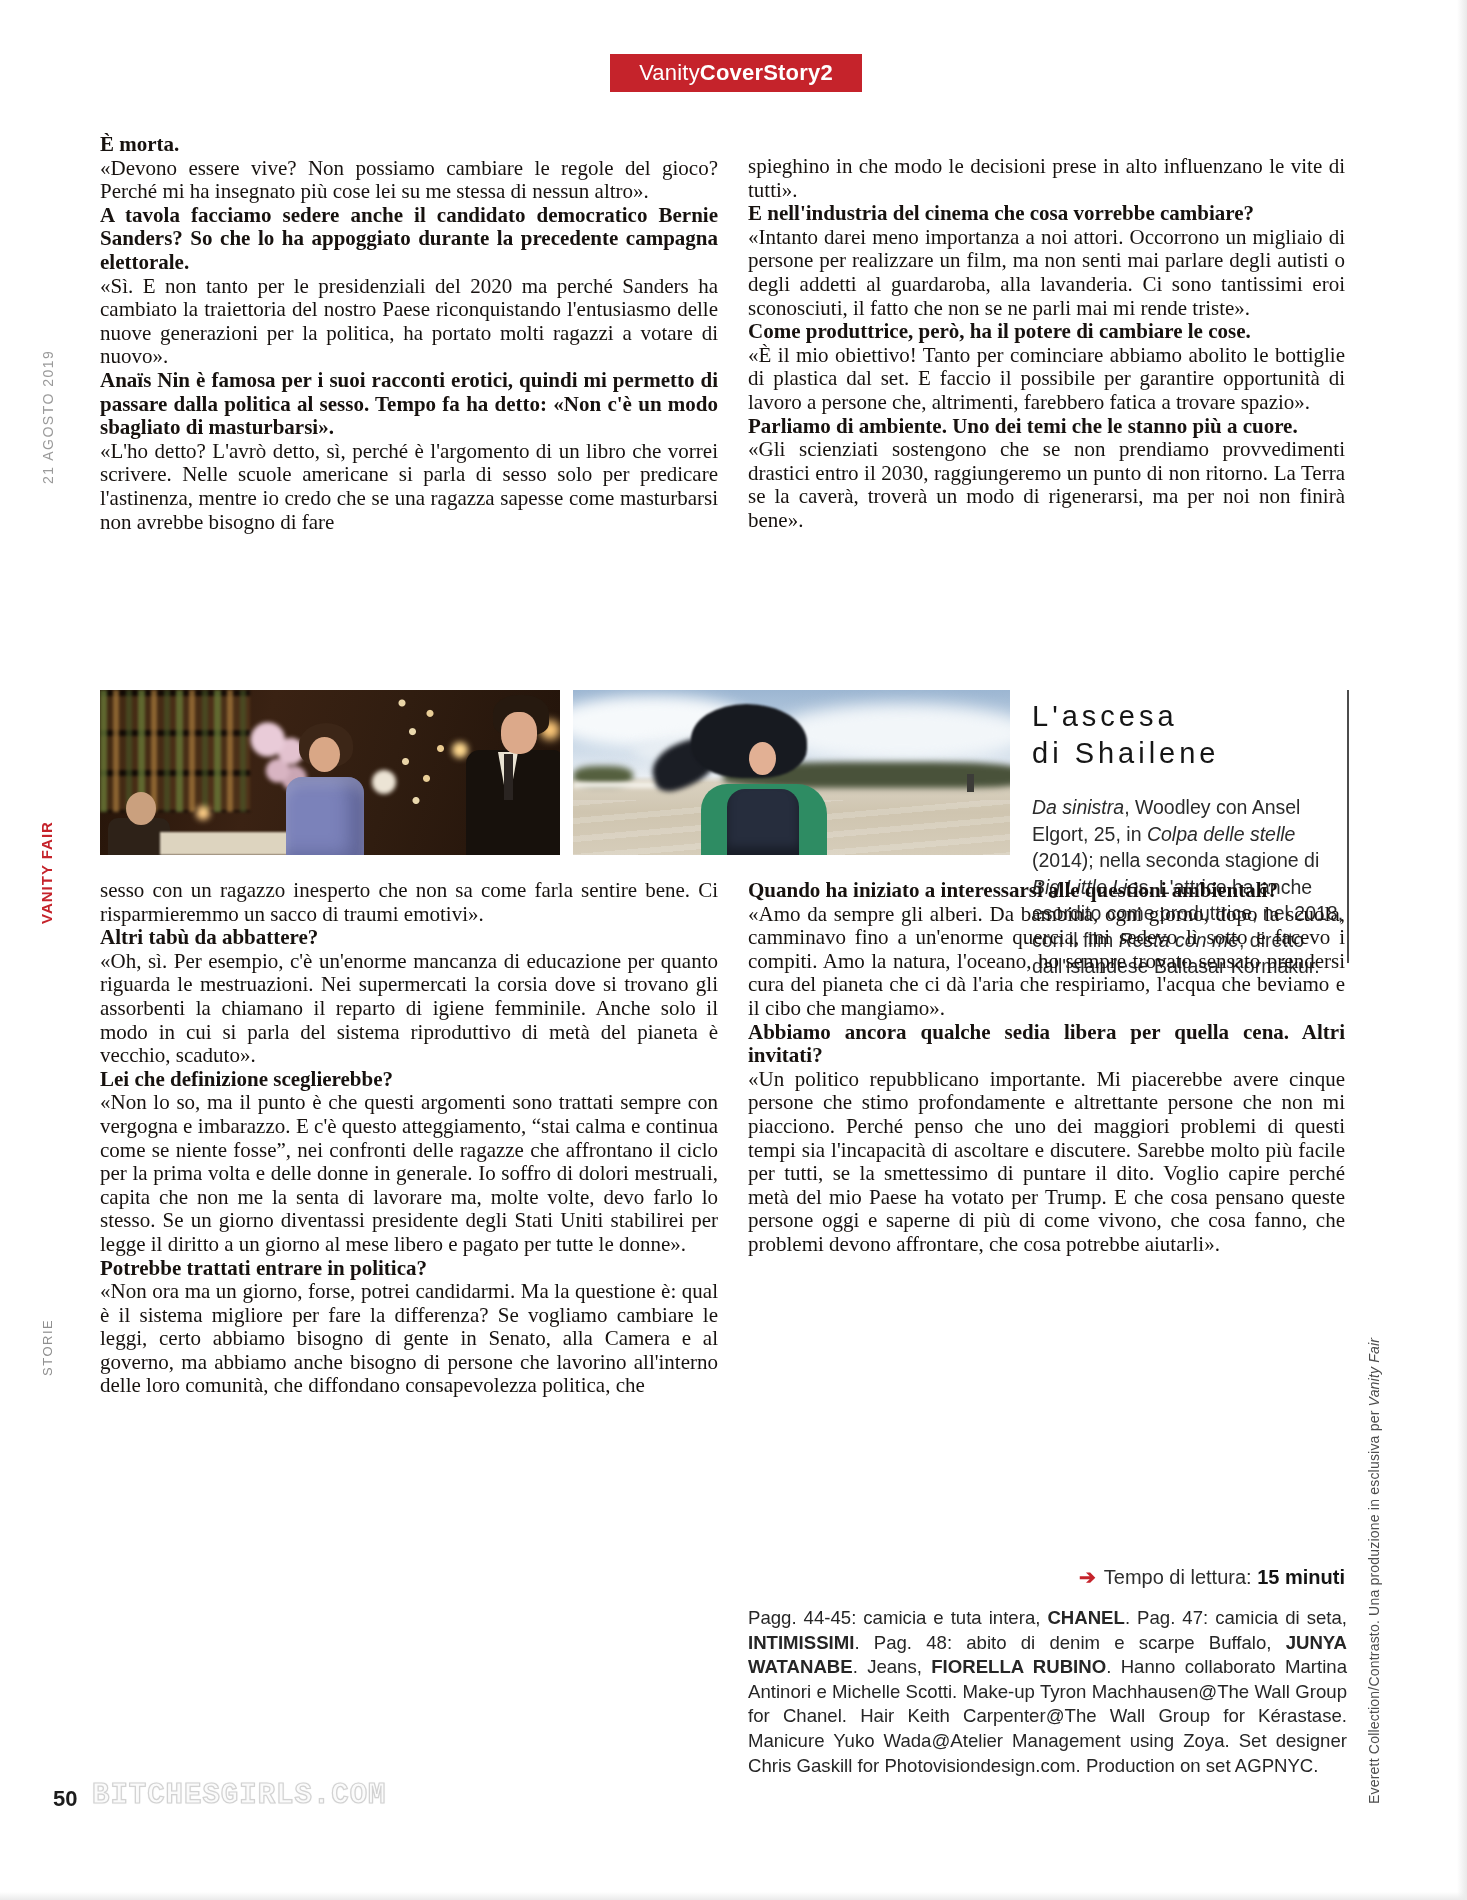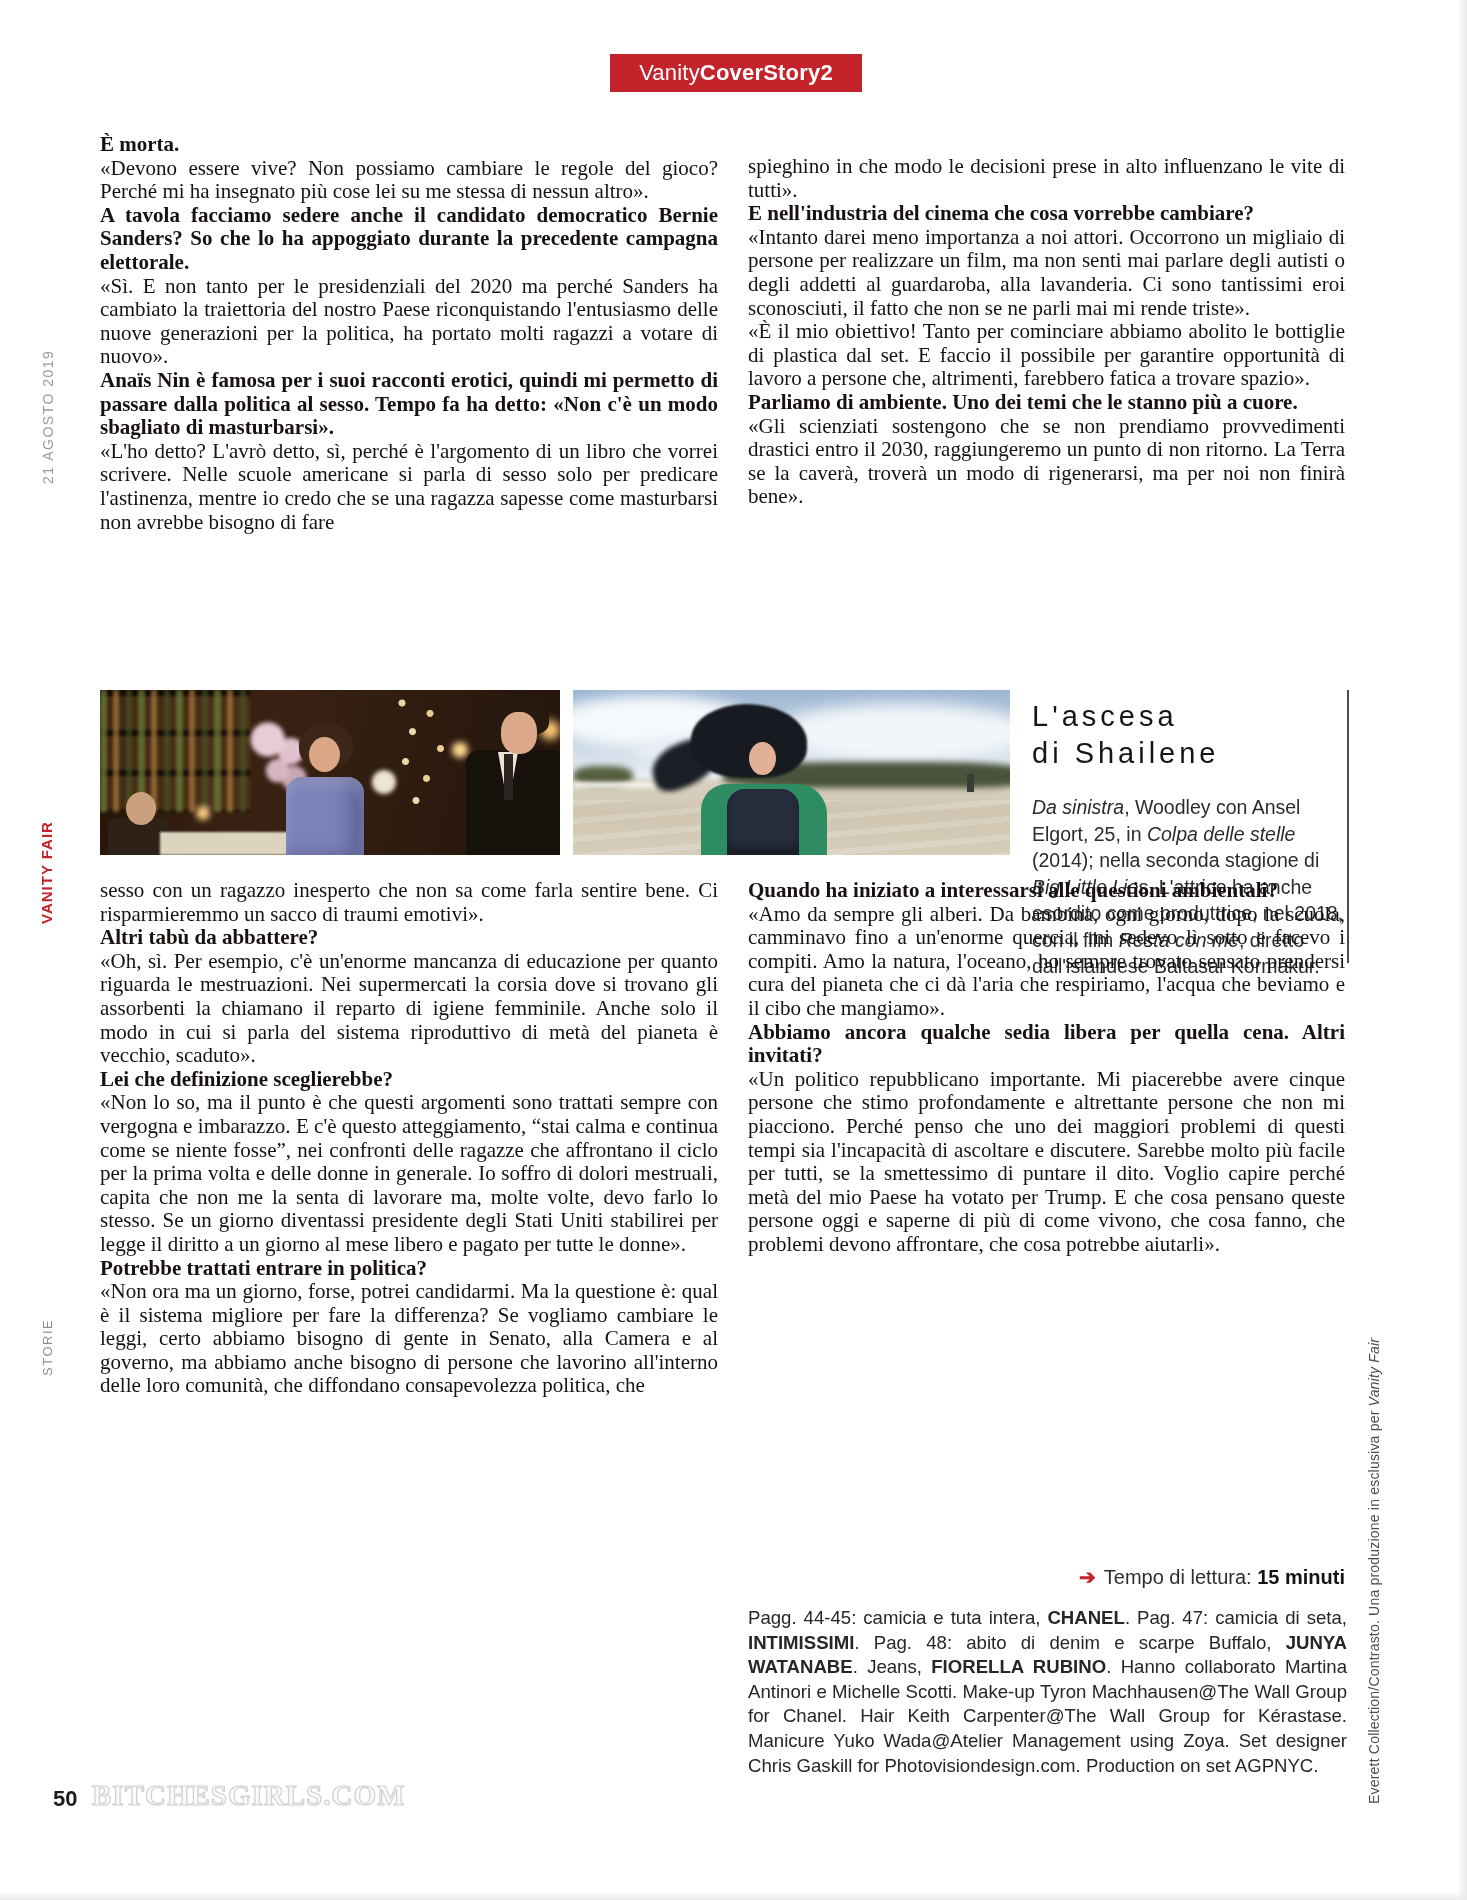--- a/index.html
+++ b/index.html
@@ -129,21 +129,21 @@
   
   .credits { position:absolute; left:748px; top:1606px; width:599px;
     font-family:"Liberation Sans", sans-serif; font-size:18.6px; line-height:24.6px;
     color:#262626; text-align:justify; }
   .credits b { font-weight:700; }
 
   
   .page-number { position:absolute; left:53px; top:1786px;
     font-family:"Liberation Sans", sans-serif; font-size:22px; font-weight:700; color:#1c1c1c; }
   .watermark { position:absolute; left:92px; top:1779px;
-    font-family:Liberation Serif, serif; font-size:29px; font-weight:700;
+    font-family:Liberation Mono, monospace; font-size:29px; font-weight:700;
     letter-spacing:1px; color:#fbfbfb; -webkit-text-stroke:1.2px #d2d2d2;
     text-shadow:0 0 2px #e4e4e4; }
 </style>
 </head>
 <body>
 
 <div class="page">
 
   <div class="edge-right"></div>
   <div class="edge-bottom"></div>
@@ -164,20 +164,21 @@
     <p class="q">A tavola facciamo sedere anche il candidato democratico Bernie Sanders? So che lo ha appoggiato durante la precedente campagna elettorale.</p>
     <p class="a">«Sì. E non tanto per le presidenziali del 2020 ma perché Sanders ha cambiato la traiettoria del nostro Paese riconquistando l'entusiasmo delle nuove generazioni per la politica, ha portato molti ragazzi a votare di nuovo».</p>
     <p class="q">Anaïs Nin è famosa per i suoi racconti erotici, quindi mi permetto di passare dalla politica al sesso. Tempo fa ha detto: «Non c'è un modo sbagliato di masturbarsi».</p>
     <p class="a">«L'ho detto? L'avrò detto, sì, perché è l'argomento di un libro che vorrei scrivere. Nelle scuole americane si parla di sesso solo per predicare l'astinenza, mentre io credo che se una ragazza sapesse come masturbarsi non avrebbe bisogno di fare</p>
   </div>
 
   <div class="col col-tr">
     <p class="a">spieghino in che modo le decisioni prese in alto influenzano le vite di tutti».</p>
     <p class="q">E nell'industria del cinema che cosa vorrebbe cambiare?</p>
     <p class="a">«Intanto darei meno importanza a noi attori. Occorrono un migliaio di persone per realizzare un film, ma non senti mai parlare degli autisti o degli addetti al guardaroba, alla lavanderia. Ci sono tantissimi eroi sconosciuti, il fatto che non se ne parli mai mi rende triste».</p>
+    <p class="q">Come produttrice, però, ha il potere di cambiare le cose.</p>
     <p class="a">«È il mio obiettivo! Tanto per cominciare abbiamo abolito le bottiglie di plastica dal set. E faccio il possibile per garantire opportunità di lavoro a persone che, altrimenti, farebbero fatica a trovare spazio».</p>
     <p class="q">Parliamo di ambiente. Uno dei temi che le stanno più a cuore.</p>
     <p class="a">«Gli scienziati sostengono che se non prendiamo provvedimenti drastici entro il 2030, raggiungeremo un punto di non ritorno. La Terra se la caverà, troverà un modo di rigenerarsi, ma per noi non finirà bene».</p>
   </div>
 
   <div class="photo photo1">
     <div class="shelves"></div>
     <div class="flowers"></div>
     <div class="stringlights"></div>
     <div class="bokeh-a"></div>

